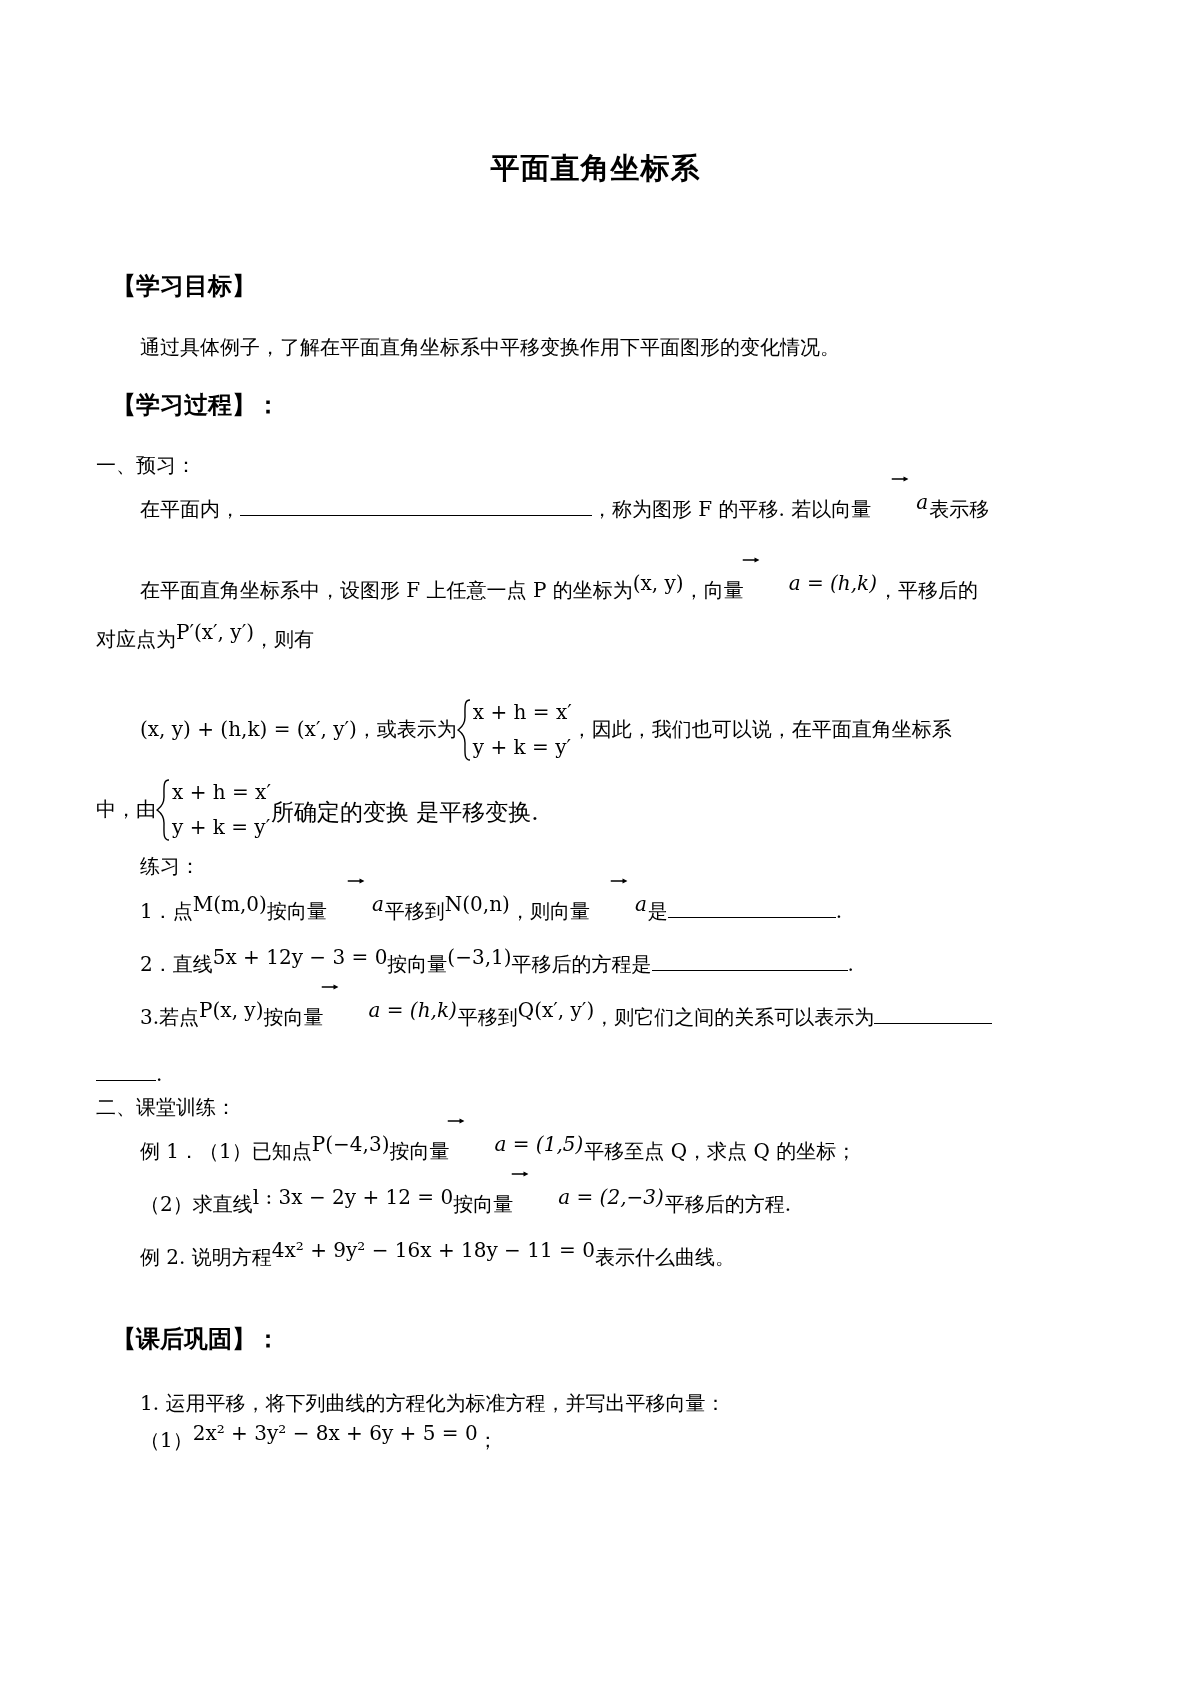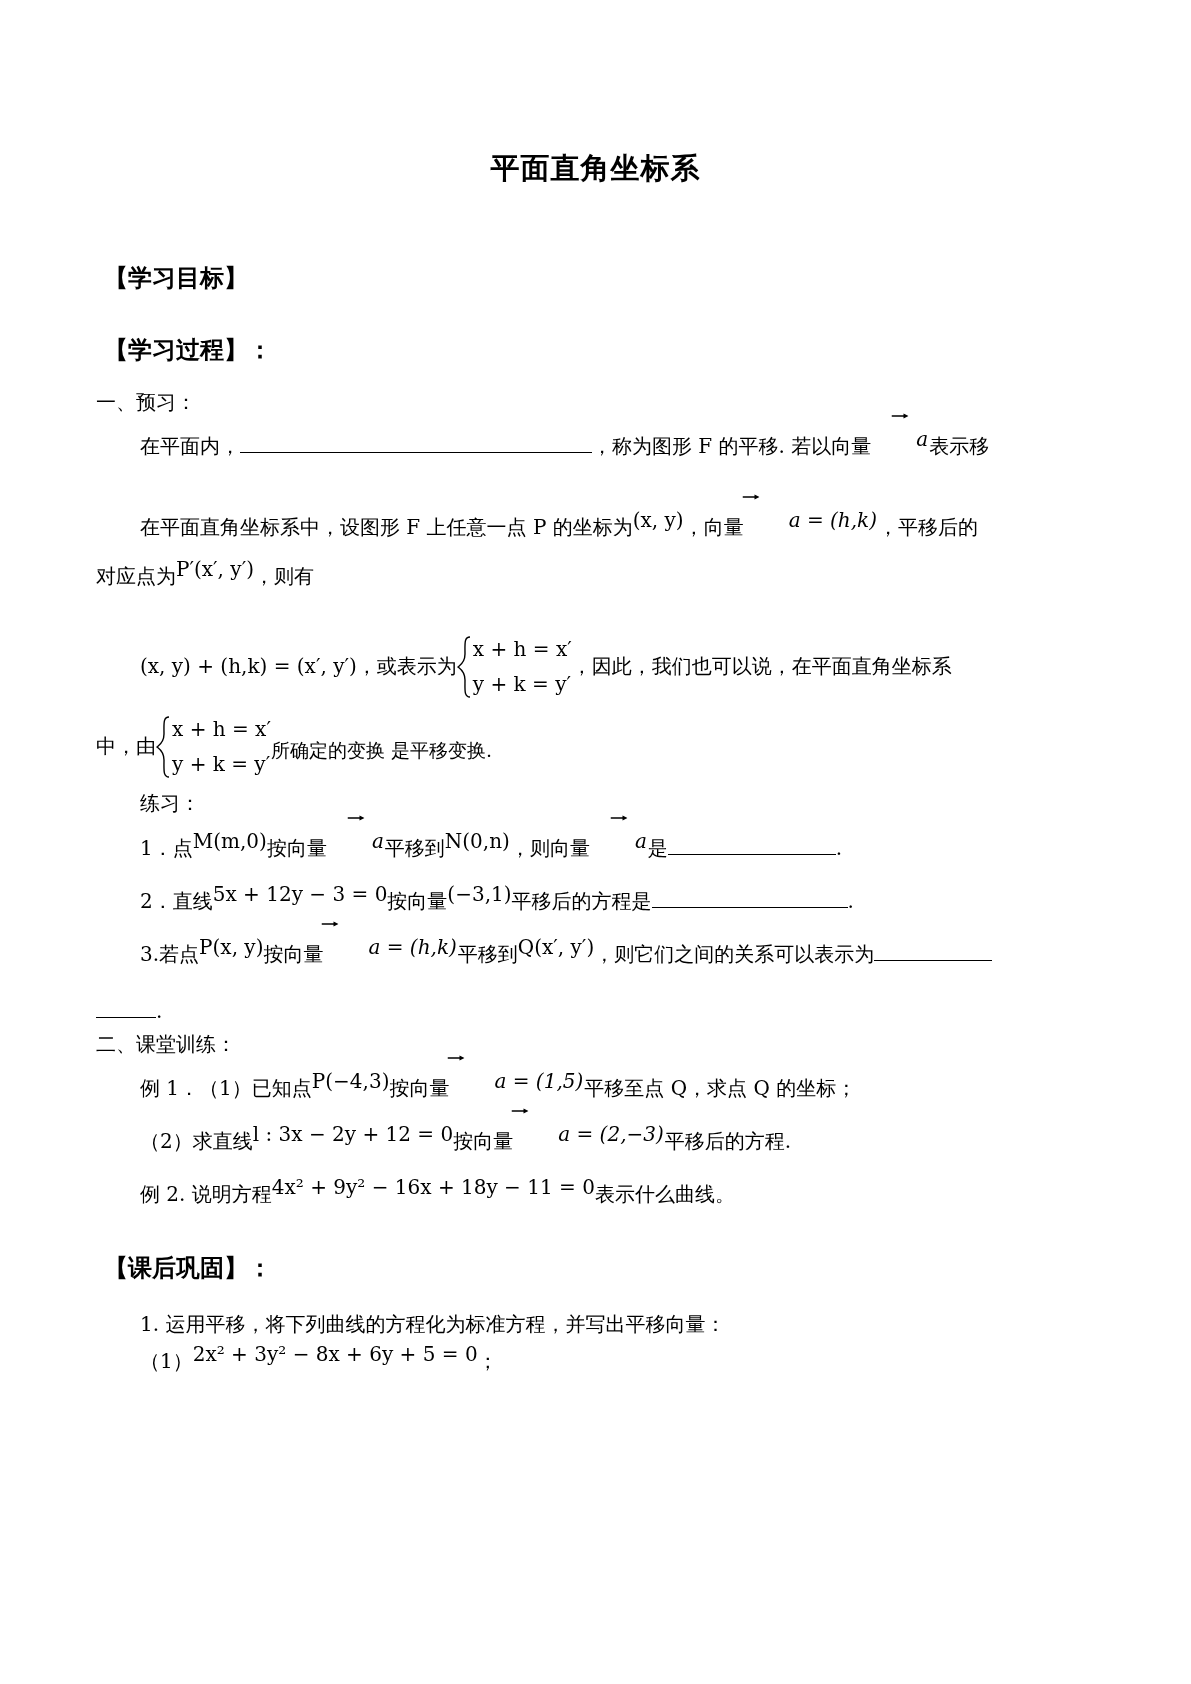--- a/index.html
+++ b/index.html
@@ -30,21 +30,21 @@
     letter-spacing: 1px;
     margin: 0;
     padding-top: 150px;
     line-height: 1.3;
   }
 
   
   .sec-head {
     font-size: 24px;
     font-weight: 700;
-    margin: 8px;
+    margin: 16px;
     padding: 0;
     line-height: 1.2;
     font-family: Liberation Serif, serif;
   }
   .sec-head .colon {
     font-weight: 700;
   }
 
   .para {
     font-size: 20px;
@@ -134,20 +134,21 @@
 <body>
 
 <div class="page">
 
   <div class="doc-title">平面直角坐标系</div>
 
   <div style="height:68px"></div>
   <div class="sec-head">【学习目标】</div>
 
   <div style="height:16px"></div>
+  <p class="para indent">通过具体例子，了解在平面直角坐标系中平移变换作用下平面图形的变化情况。</p>
 
   <div style="height:12px"></div>
   <div class="sec-head">
     <span>【学习过程】</span><span class="colon">：</span>
   </div>
 
   <div style="height:14px"></div>
   <div class="lvl1">一、预习：</div>
 
   <div style="height:14px"></div>
@@ -177,21 +178,21 @@
   <p class="para" style="padding-left:44px">
     <span class="math">(x, y) + (h,k) = (x′, y′)</span><span>，或表示为</span><span class="sys"><svg class="brace" width="15" height="62" viewBox="0 0 15 62">
           <path d="M13 1 C7 1 8 8 8 18 C8 27 2 30 1 31 C2 32 8 35 8 44 C8 54 7 61 13 61" fill="none" stroke="#000" stroke-width="1.4"></path>
         </svg><span class="row math">x + h = x′</span><span class="row math">y + k = y′</span></span><span>，因此，我们也可以说，在平面直角坐标系</span>
   </p>
 
   <div style="height:10px"></div>
   <p class="para">
     <span>中，由</span><span class="sys"><svg class="brace" width="15" height="62" viewBox="0 0 15 62">
           <path d="M13 1 C7 1 8 8 8 18 C8 27 2 30 1 31 C2 32 8 35 8 44 C8 54 7 61 13 61" fill="none" stroke="#000" stroke-width="1.4"></path>
-        </svg><span class="row math">x + h = x′</span><span class="row math">y + k = y′</span></span><span class="drop" style="font-size:19px">所确定的变换  是平移变换.</span>
+        </svg><span class="row math">x + h = x′</span><span class="row math">y + k = y′</span></span><span class="drop" style="font-size:23px">所确定的变换  是平移变换.</span>
   </p>
 
   <div style="height:6px"></div>
   <p class="para indent">练习：</p>
 
   <div style="height:14px"></div>
   <p class="para indent">
     <span>1．</span><span>点</span><span class="math raise">M(m,0)</span><span>按向量</span><span class="math raise vec">a<svg class="arw" viewBox="0 0 17 9">
           <line x1="0" y1="5" x2="14" y2="5" stroke="#000" stroke-width="1.3"></line>
           <polygon points="17,5 12,2.4 12,7.6" fill="#000"></polygon>

